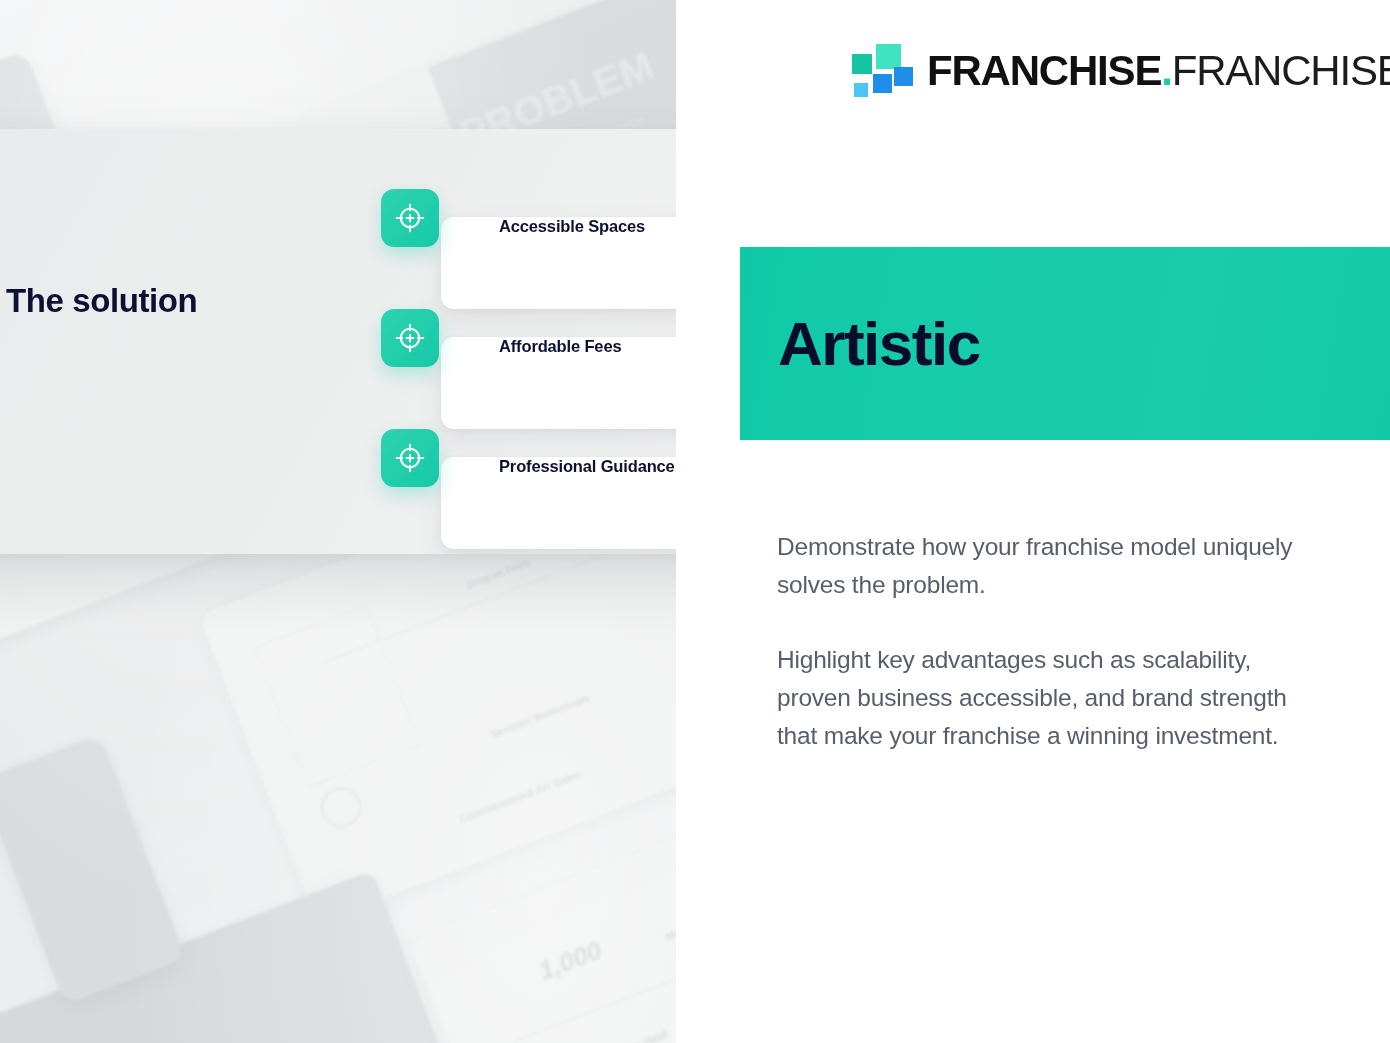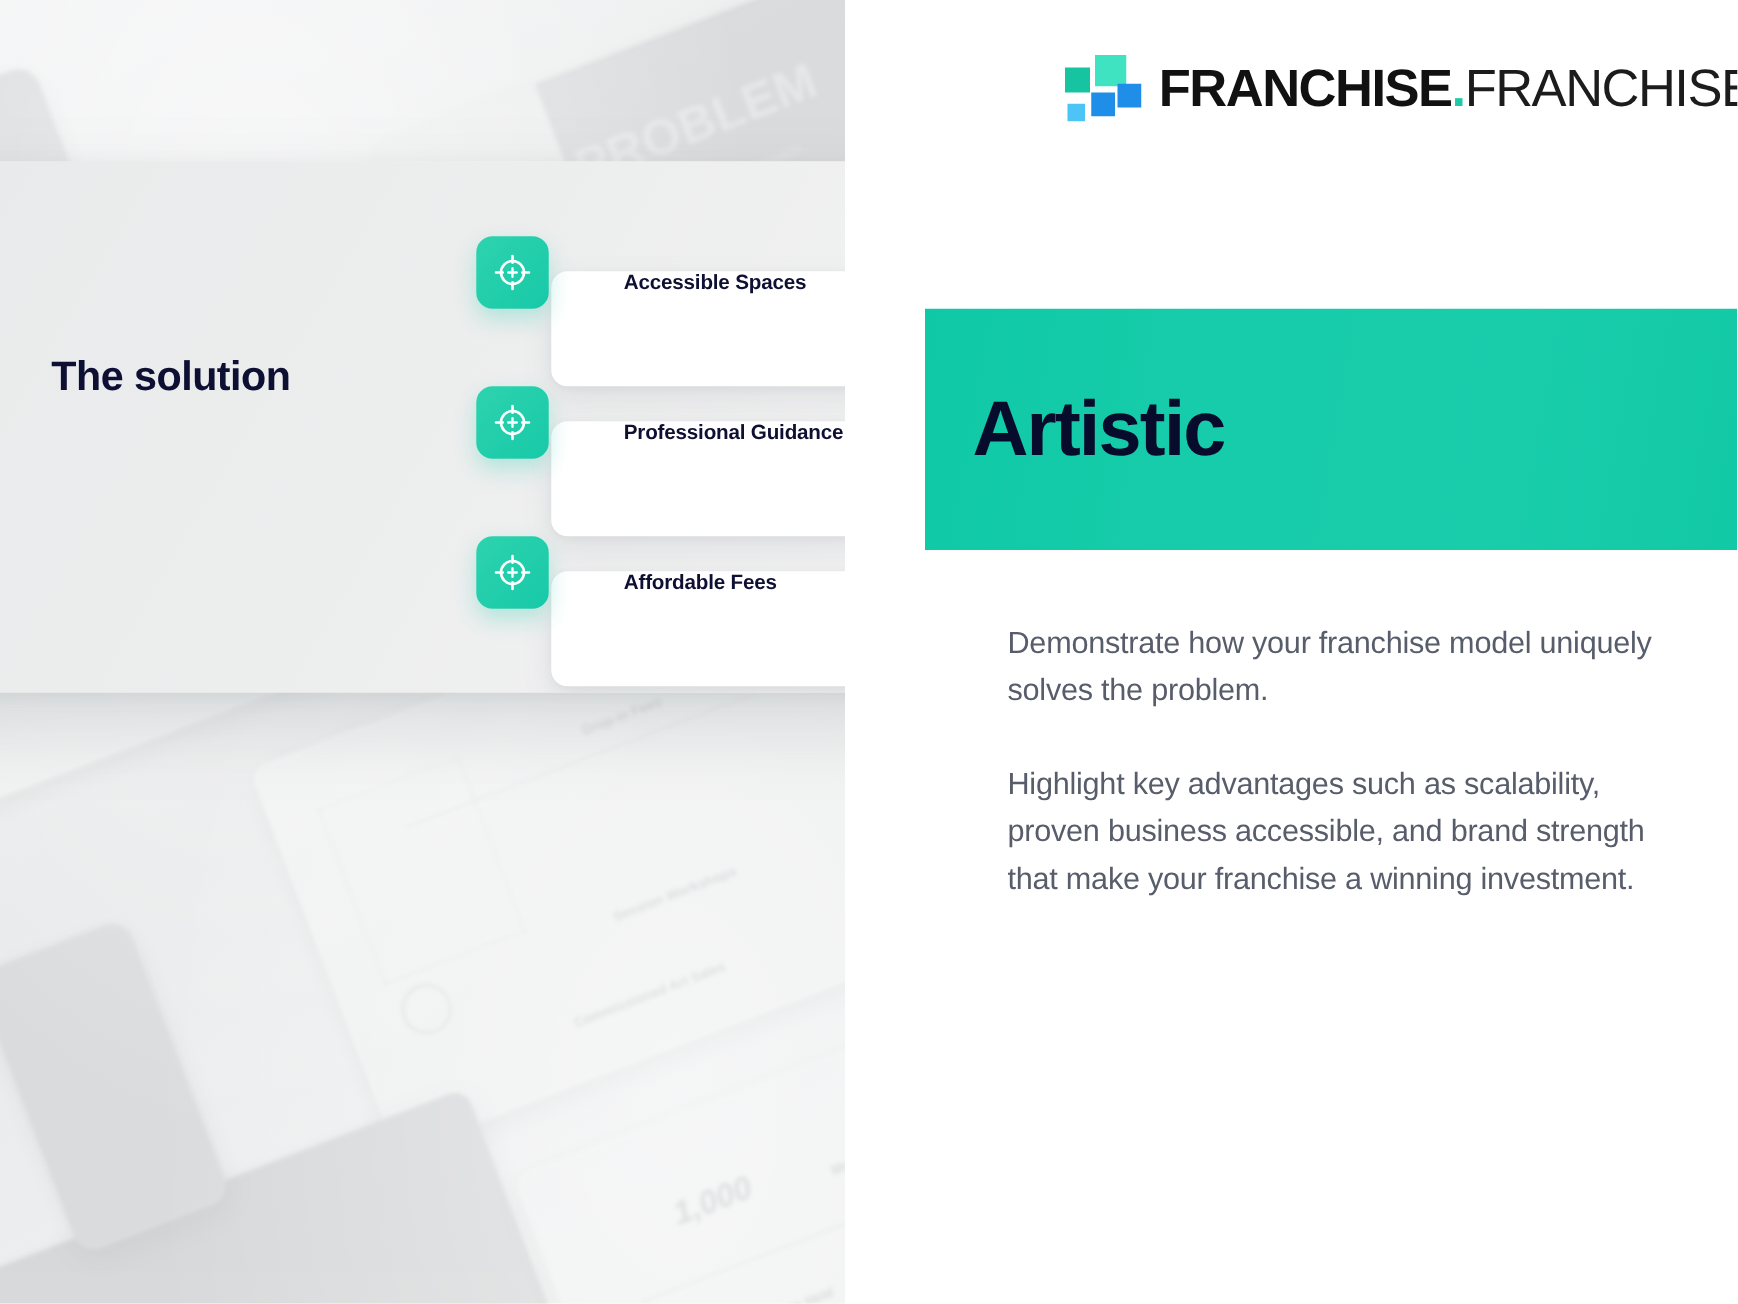--- a/index.html
+++ b/index.html
@@ -121,21 +121,20 @@
     left: 66px;
     top: 155px;
     width: 330px;
   }
   .pv-title {
     font-size: 33px;
     font-weight: 800;
     color: #0e1033;
     letter-spacing: -0.4px;
     line-height: 1.05;
-    margin-left: 35px;
   }
   .pv-sub {
     margin-top: 17px;
     font-size: 13.5px;
     line-height: 1.42;
     color: #8a8f98;
     font-weight: 400;
     max-width: 312px;
   }
 
@@ -230,23 +229,22 @@
     font-size: 62px;
     font-weight: 700;
     color: #080c2c;
     letter-spacing: -1.5px;
     line-height: 1;
   }
 
   .copy {
     position: absolute;
     left: 101px;
-    top: 496px;
+    top: 528px;
     width: 545px;
-    margin-left: 29px;
   }
   .copy p {
     font-size: 24.5px;
     line-height: 1.55;
     color: #585d6b;
     font-weight: 400;
     letter-spacing: -0.2px;
   }
   .copy p + p { margin-top: 37px; }
 </style>
@@ -324,34 +322,34 @@
           <svg width="30" height="30" viewBox="0 0 30 30" fill="none">
             <circle cx="15" cy="15" r="9.2" stroke="#ffffff" stroke-width="2.1"></circle>
             <path d="M15 1.8 V7.2 M15 22.8 V28.2 M1.8 15 H7.2 M22.8 15 H28.2" stroke="#ffffff" stroke-width="2.1" stroke-linecap="round"></path>
             <path d="M15 11.6 V18.4 M11.6 15 H18.4" stroke="#ffffff" stroke-width="1.9" stroke-linecap="round"></path>
           </svg>
         </div>
       </div>
 
       <div class="feature-row">
         <div class="feature-card">
-          <span class="feature-label">Professional Guidance</span>
+          <span class="feature-label">Affordable Fees</span>
         </div>
         <div class="feature-badge">
           <svg width="30" height="30" viewBox="0 0 30 30" fill="none">
             <circle cx="15" cy="15" r="9.2" stroke="#ffffff" stroke-width="2.1"></circle>
             <path d="M15 1.8 V7.2 M15 22.8 V28.2 M1.8 15 H7.2 M22.8 15 H28.2" stroke="#ffffff" stroke-width="2.1" stroke-linecap="round"></path>
             <path d="M15 11.6 V18.4 M11.6 15 H18.4" stroke="#ffffff" stroke-width="1.9" stroke-linecap="round"></path>
           </svg>
         </div>
       </div>
 
       <div class="feature-row">
         <div class="feature-card">
-          <span class="feature-label">Affordable Fees</span>
+          <span class="feature-label">Professional Guidance</span>
         </div>
         <div class="feature-badge">
           <svg width="30" height="30" viewBox="0 0 30 30" fill="none">
             <circle cx="15" cy="15" r="9.2" stroke="#ffffff" stroke-width="2.1"></circle>
             <path d="M15 1.8 V7.2 M15 22.8 V28.2 M1.8 15 H7.2 M22.8 15 H28.2" stroke="#ffffff" stroke-width="2.1" stroke-linecap="round"></path>
             <path d="M15 11.6 V18.4 M11.6 15 H18.4" stroke="#ffffff" stroke-width="1.9" stroke-linecap="round"></path>
           </svg>
         </div>
       </div>
 

